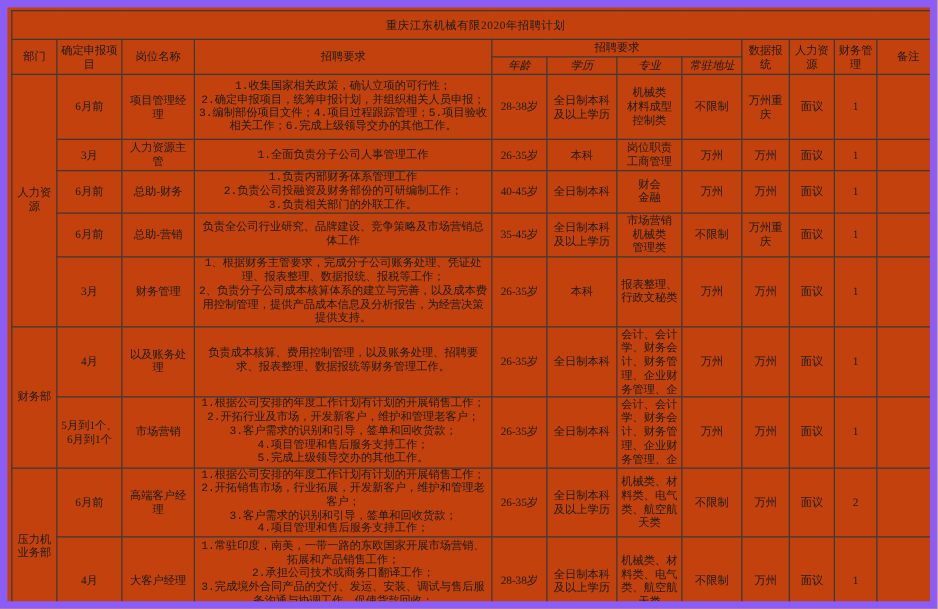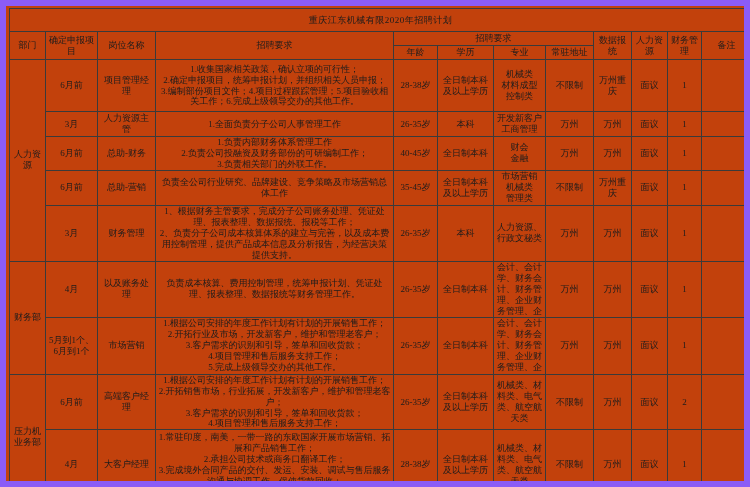--- a/index.html
+++ b/index.html
@@ -38,24 +38,25 @@
     font-size: 12px;
     font-weight: bold;
     height: 22px;
     letter-spacing: .5px;
   }
   th.hdr { font-weight: bold; }
   td.duties {
     text-align: left;
     white-space: pre-wrap;
     vertical-align: middle;
+    font-family: Liberation Mono, monospace;
   }
   td.pre { white-space: pre-wrap; }
   tr.hr1 td, tr.hr1 th { height: 13px; }
-  tr.hr2 td, tr.hr2 th { height: 13px; }
+  tr.hr2 td, tr.hr2 th { height: 13px; font-style: italic; }
 </style>
 </head>
 <body>
 
 <div class="sheet">
   <table class="plan">
     <colgroup>
       <col style="width:36px">
         <col style="width:52px">
         <col style="width:58px">
@@ -111,21 +112,21 @@
       <td>1</td>
       <td></td>
     </tr>
 
     <tr style="height:25px">
       <td>3月</td>
       <td>人力资源主管</td>
       <td class="duties">1.全面负责分子公司人事管理工作</td>
       <td>26-35岁</td>
       <td>本科</td>
-      <td class="pre">开发新客户
+      <td class="pre">岗位职责
 工商管理</td>
       <td>万州</td>
       <td>万州</td>
       <td>面议</td>
       <td>1</td>
       <td></td>
     </tr>
 
     <tr style="height:32px">
       <td>6月前</td>
@@ -160,33 +161,33 @@
       <td></td>
     </tr>
 
     <tr style="height:52px">
       <td>3月</td>
       <td>财务管理</td>
       <td class="duties">1、根据财务主管要求，完成分子公司账务处理、凭证处理、报表整理、数据报统、报税等工作；
 2、负责分子公司成本核算体系的建立与完善，以及成本费用控制管理，提供产品成本信息及分析报告，为经营决策提供支持。</td>
       <td>26-35岁</td>
       <td>本科</td>
-      <td class="pre">人力资源、行政文秘类</td>
+      <td class="pre">报表整理、行政文秘类</td>
       <td>万州</td>
       <td>万州</td>
       <td>面议</td>
       <td>1</td>
       <td></td>
     </tr>
 
     <tr style="height:51px">
       <td rowspan="2">财务部</td>
       <td>4月</td>
       <td>以及账务处理</td>
-      <td class="duties">负责成本核算、费用控制管理，统筹申报计划、凭证处理、报表整理、数据报统等财务管理工作。</td>
+      <td class="duties">负责成本核算、费用控制管理，以及账务处理、招聘要求、报表整理、数据报统等财务管理工作。</td>
       <td>26-35岁</td>
       <td>全日制本科</td>
       <td class="pre">会计、会计学、财务会计、财务管理、企业财务管理、企</td>
       <td>万州</td>
       <td>万州</td>
       <td>面议</td>
       <td>1</td>
       <td></td>
     </tr>
 

